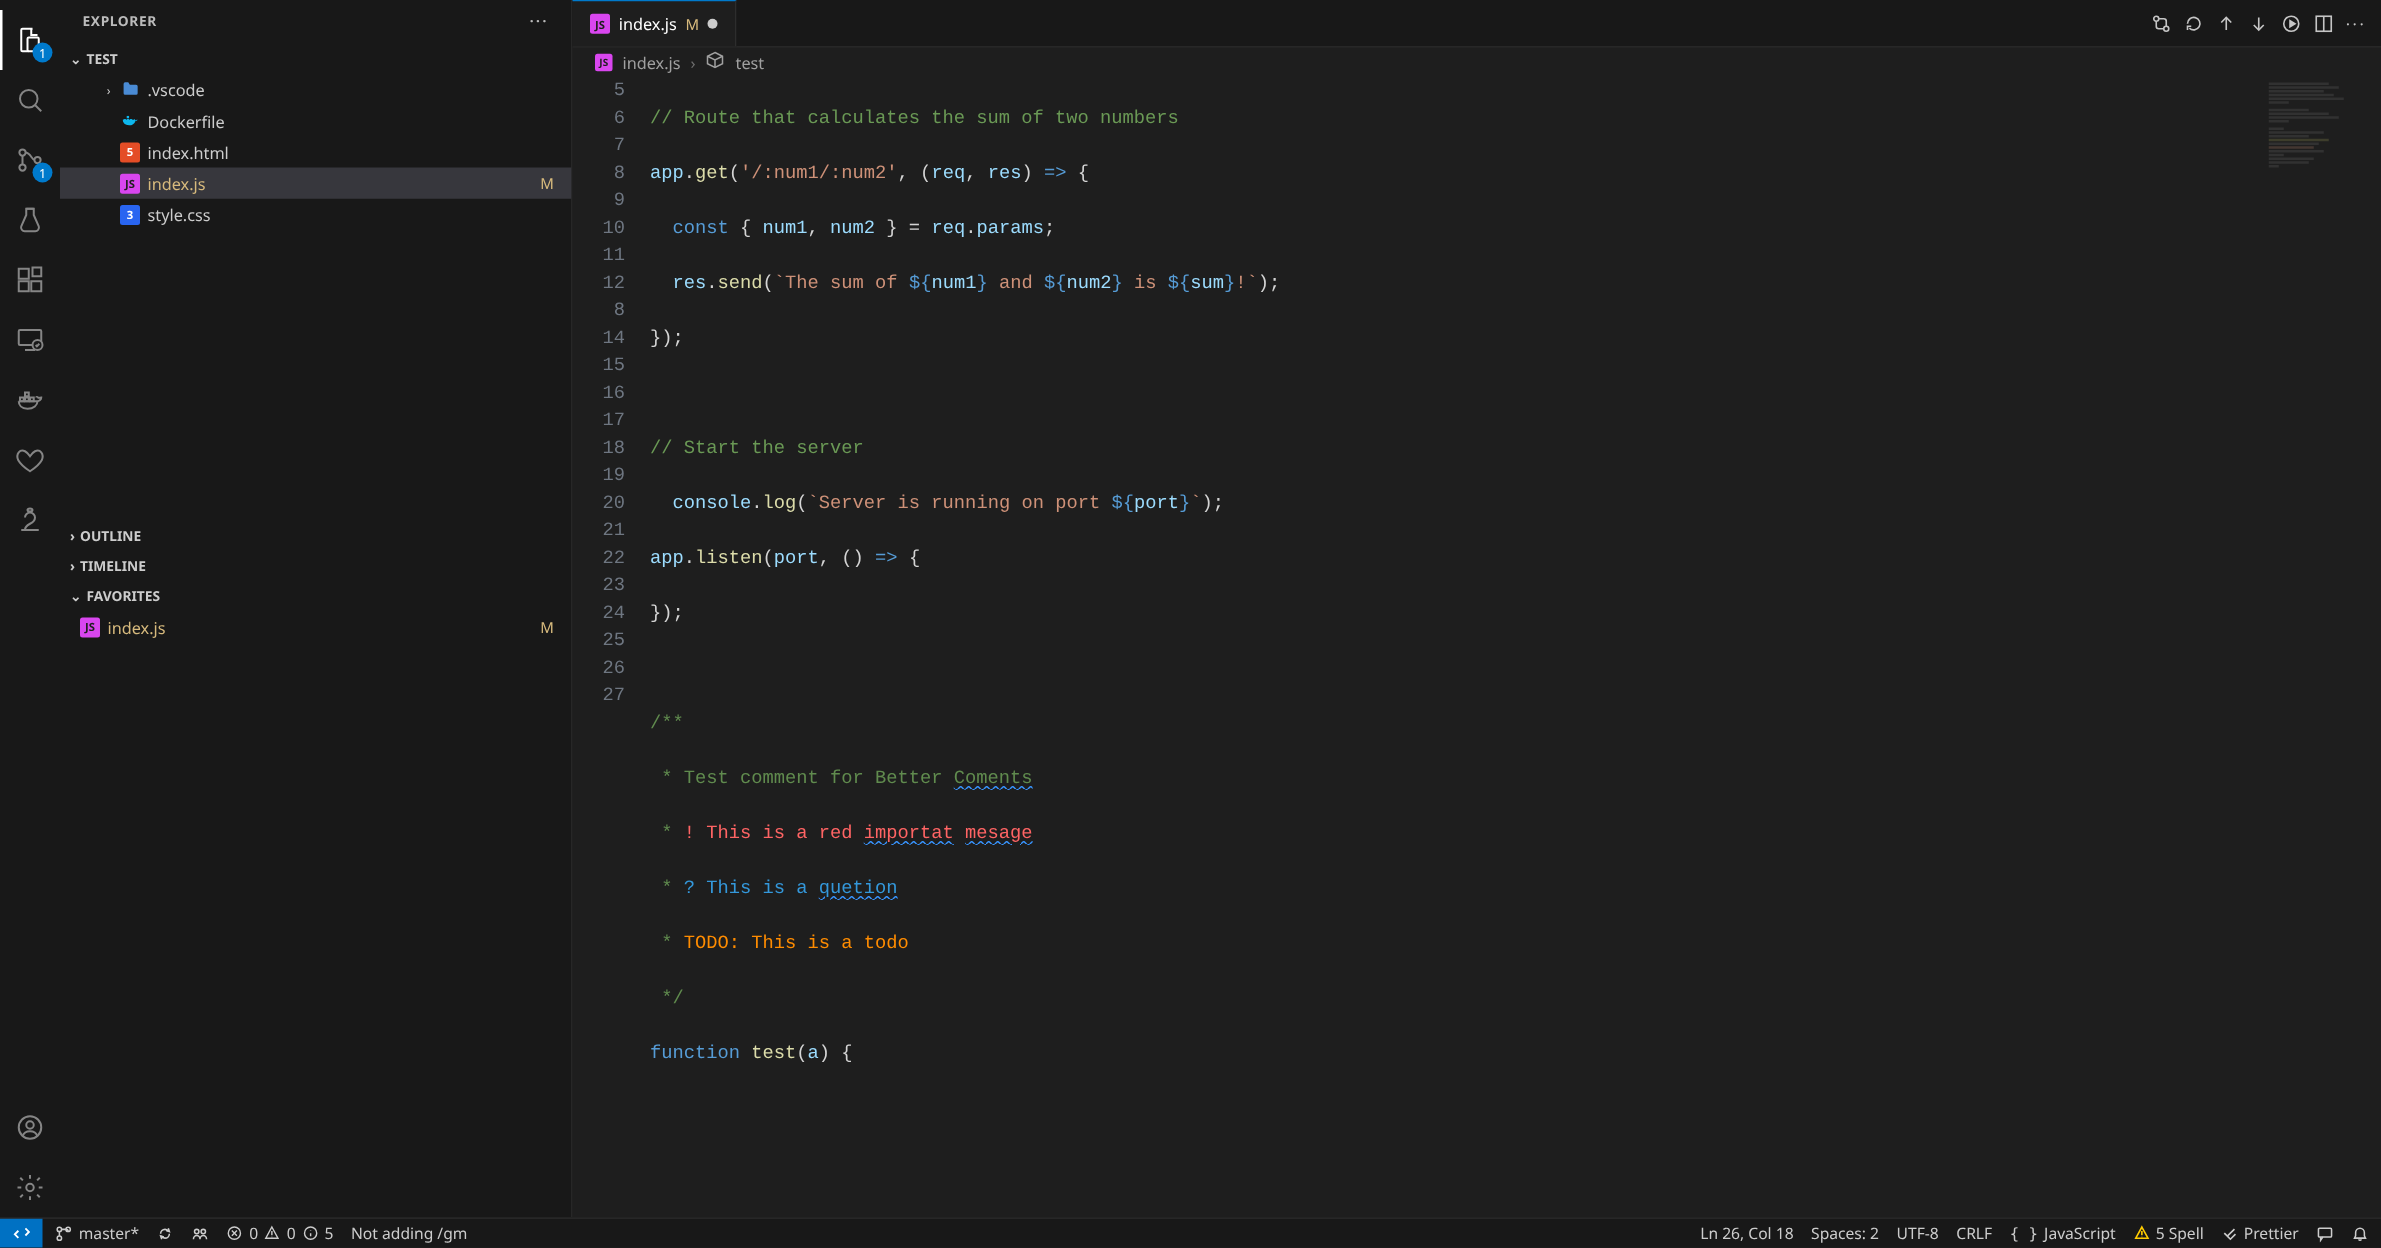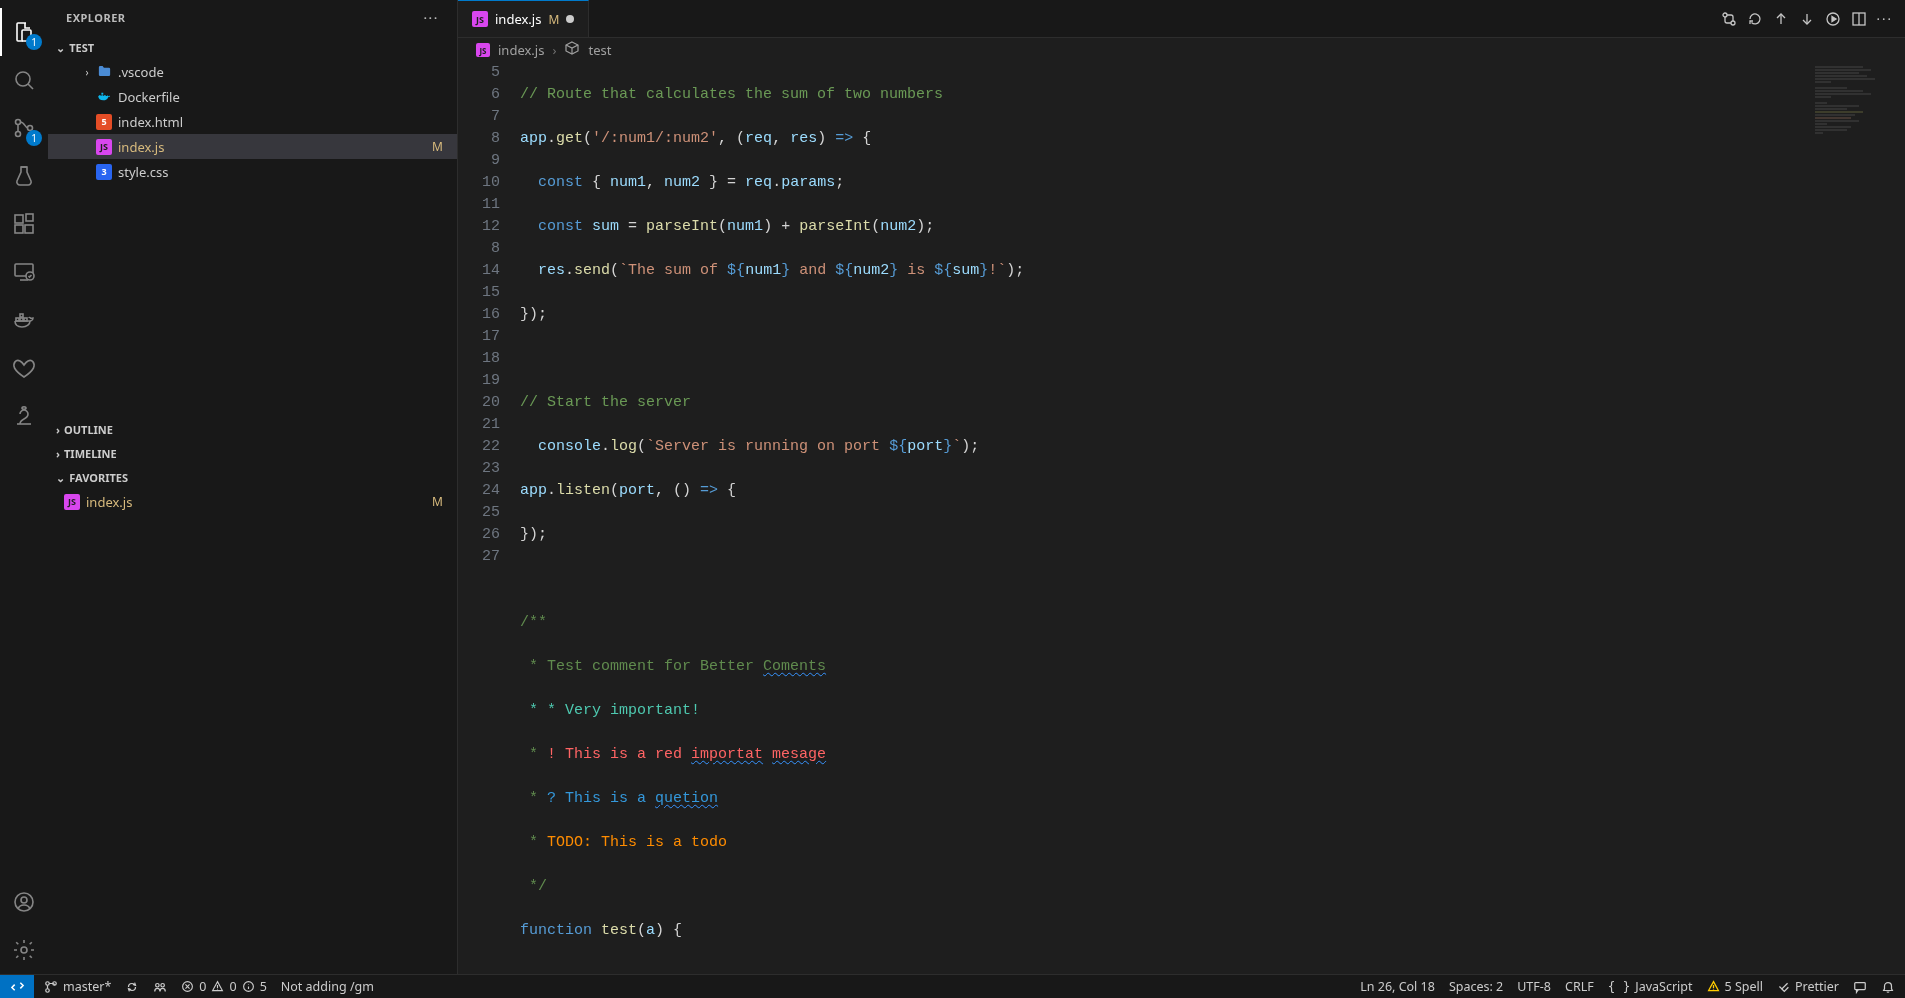--- a/index.html
+++ b/index.html
@@ -489,32 +489,30 @@
           <div>23</div>
             <div>24</div>
             <div>25</div>
           <div>26</div>
             <div>27</div>
         </div>
         <div class="code-lines">
 <div class="line"><span class="c-cm">// Route that calculates the sum of two numbers</span></div>
 <div class="line"><span class="c-var">app</span><span class="c-pl">.</span><span class="c-fn">get</span><span class="c-pl">(</span><span class="c-str">'/:num1/:num2'</span><span class="c-pl">, (</span><span class="c-var">req</span><span class="c-pl">, </span><span class="c-var">res</span><span class="c-pl">) </span><span class="c-kw">=&gt;</span><span class="c-pl"> {</span></div>
 <div class="line">  <span class="c-kw">const</span><span class="c-pl"> { </span><span class="c-var">num1</span><span class="c-pl">, </span><span class="c-var">num2</span><span class="c-pl"> } = </span><span class="c-var">req</span><span class="c-pl">.</span><span class="c-var">params</span><span class="c-pl">;</span></div>
-<div class="line">  <span class="c-kw">const</span><span class="c-pl"> </span><span class="c-var">sum</span><span class="c-pl"> = </span><span class="c-fn">parseInt</span><span class="c-pl">(</span><span class="c-var">num1</span><span class="c-pl">) + </span><span class="c-fn">parseInt</span><span class="c-pl">(</span><span class="c-var">num2</span><span class="c-pl">);</span></div>
 <div class="line">  <span class="c-var">res</span><span class="c-pl">.</span><span class="c-fn">send</span><span class="c-pl">(</span><span class="c-str">`The sum of </span><span class="c-kw">${</span><span class="c-var">num1</span><span class="c-kw">}</span><span class="c-str"> and </span><span class="c-kw">${</span><span class="c-var">num2</span><span class="c-kw">}</span><span class="c-str"> is </span><span class="c-kw">${</span><span class="c-var">sum</span><span class="c-kw">}</span><span class="c-str">!`</span><span class="c-pl">);</span></div>
 <div class="line"><span class="c-pl">});</span></div>
 <div class="line"></div>
 <div class="line"><span class="c-cm">// Start the server</span></div>
 <div class="line">  <span class="c-var">console</span><span class="c-pl">.</span><span class="c-fn">log</span><span class="c-pl">(</span><span class="c-str">`Server is running on port </span><span class="c-kw">${</span><span class="c-var">port</span><span class="c-kw">}</span><span class="c-str">`</span><span class="c-pl">);</span></div>
 <div class="line"><span class="c-var">app</span><span class="c-pl">.</span><span class="c-fn">listen</span><span class="c-pl">(</span><span class="c-var">port</span><span class="c-pl">, () </span><span class="c-kw">=&gt;</span><span class="c-pl"> {</span></div>
 <div class="line"><span class="c-pl">});</span></div>
 <div class="line"></div>
 <div class="line"><span class="c-doc">/**</span></div>
 <div class="line"><span class="c-doc"> * Test comment for Better </span><span class="c-doc u-wave">Coments</span></div>
-<div class="line"><span class="c-mt"> * * Very important!</span></div>
 <div class="line"><span class="c-doc"> * </span><span class="c-red">! This is a red </span><span class="c-red u-wave">importat</span><span class="c-red"> </span><span class="c-red u-wave">mesage</span></div>
 <div class="line"><span class="c-doc"> * </span><span class="c-blue">? This is a </span><span class="c-blue u-wave">quetion</span></div>
 <div class="line"><span class="c-doc"> * </span><span class="c-org">TODO: This is a todo</span></div>
 <div class="line"><span class="c-doc"> */</span></div>
 <div class="line"><span class="c-kw">function</span><span class="c-pl"> </span><span class="c-fn">test</span><span class="c-pl">(</span><span class="c-var">a</span><span class="c-pl">) {</span></div>
 
 
         </div>
         <div class="minimap">
           <div class="mrow" style="width:60%"></div>

